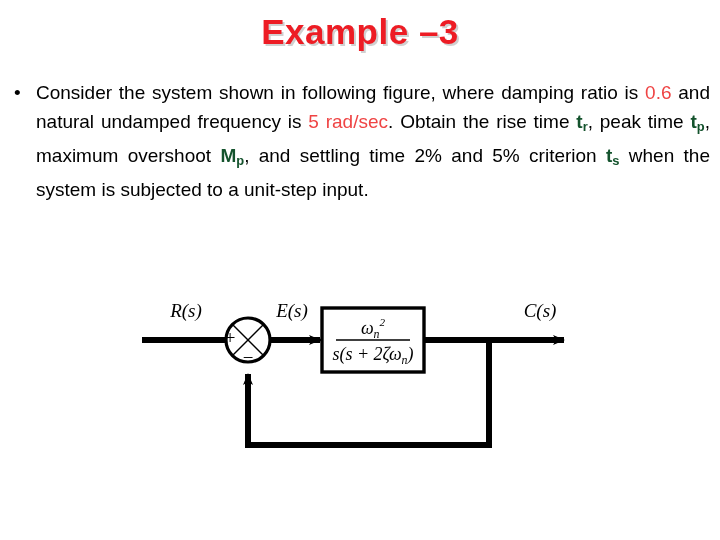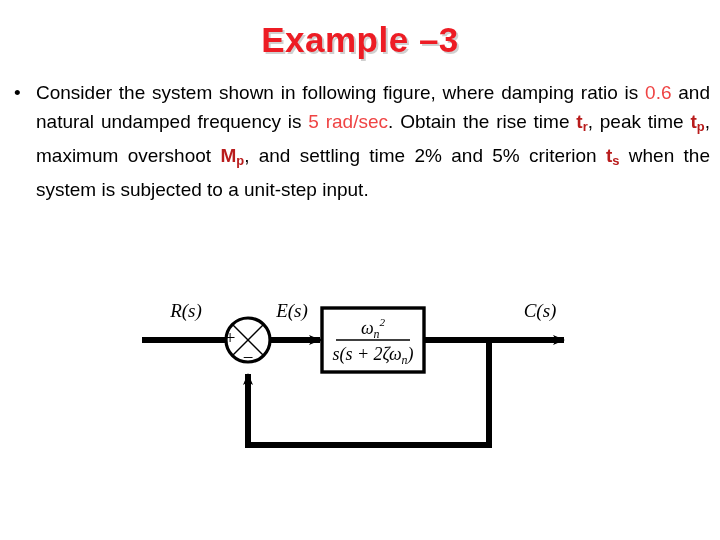--- a/index.html
+++ b/index.html
@@ -13,21 +13,21 @@
     position: relative;
     overflow: hidden;
     font-family: "Liberation Sans", sans-serif;
     color: #000000;
   }
 
   
   #slide-title {
     position: absolute;
     left: 0;
-    top: 20px;
+    top: 12px;
     width: 720px;
     text-align: center;
     font-family: "Liberation Sans", sans-serif;
     font-weight: bold;
     font-size: 35px;
     line-height: 40px;
     letter-spacing: 0.5px;
     color: #ED1C24;
     text-shadow: 2px 2px 0 rgba(150,150,150,0.45);
     white-space: pre;
@@ -61,21 +61,21 @@
     line-height: 29px;
     text-align: justify;
     text-justify: inter-word;
     color: #000000;
     hyphens: none;
   }
   #bullet-text .accent {
     color: #ef4444;
   }
   #bullet-text .sym {
-    color: #b91c1c;
+    color: #14532d;
     font-weight: bold;
   }
   #bullet-text .sym sub {
     font-size: 0.68em;
     vertical-align: -0.25em;
     font-weight: bold;
   }
 
   
   #diagram {

